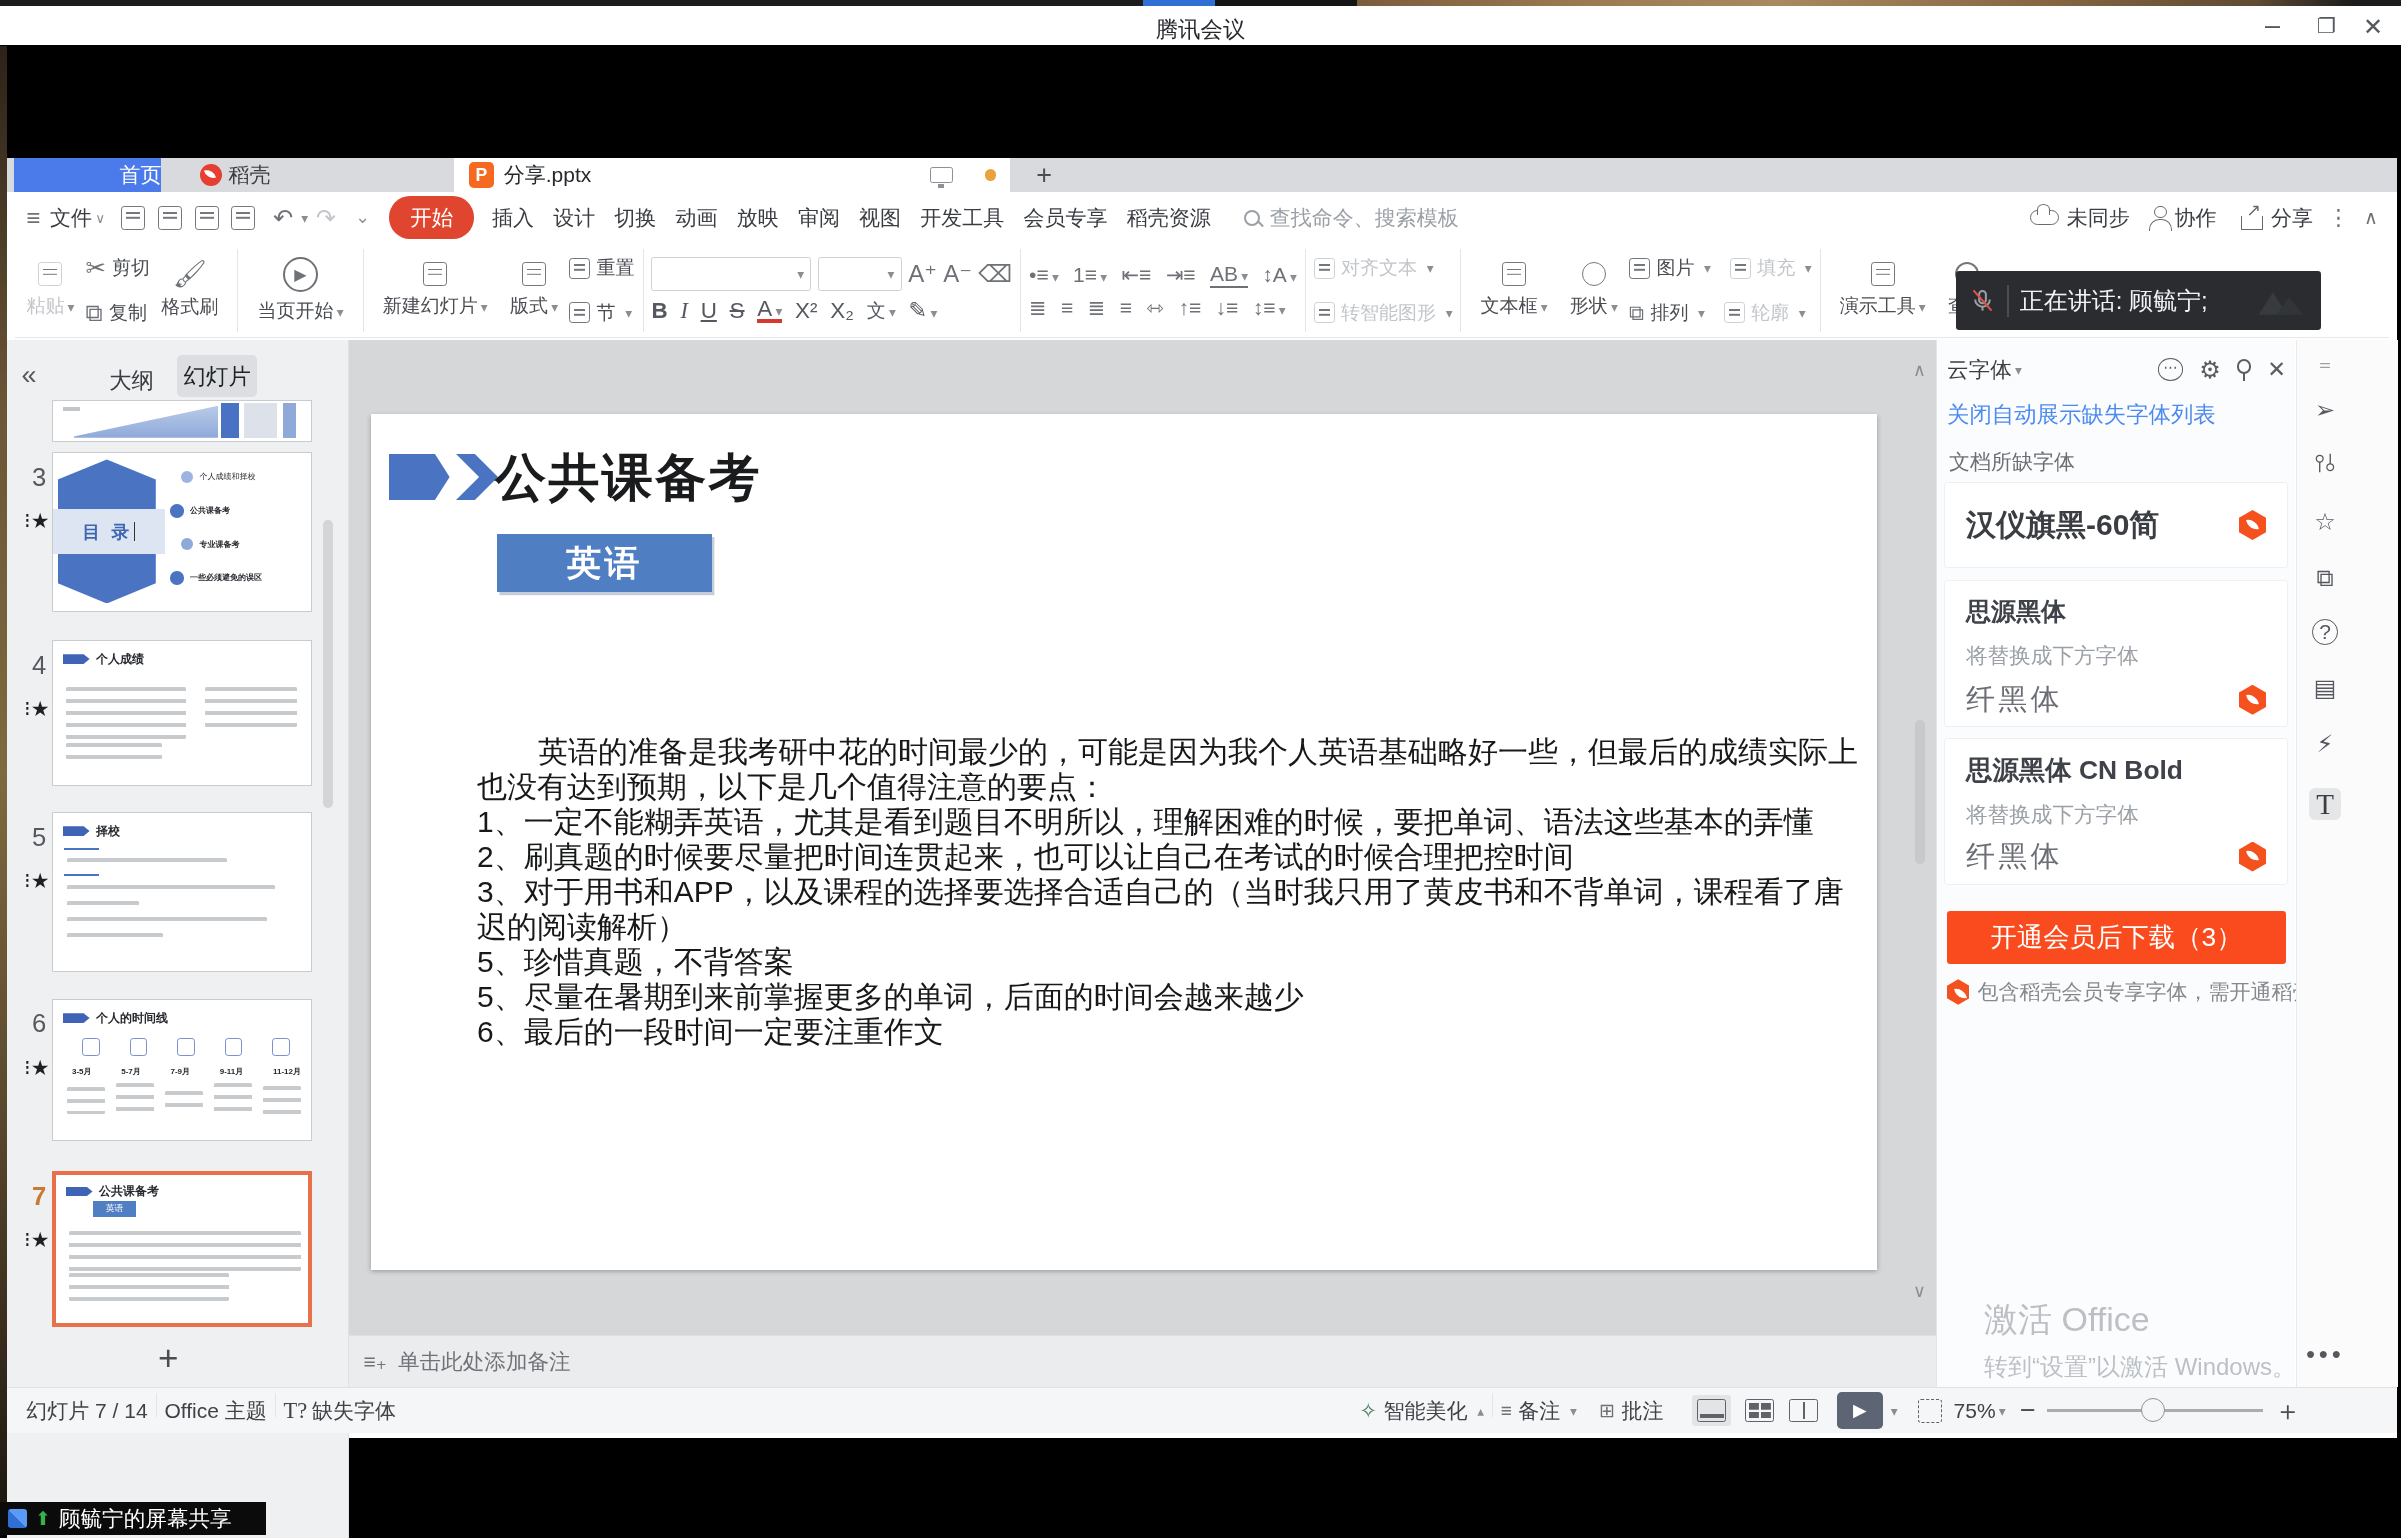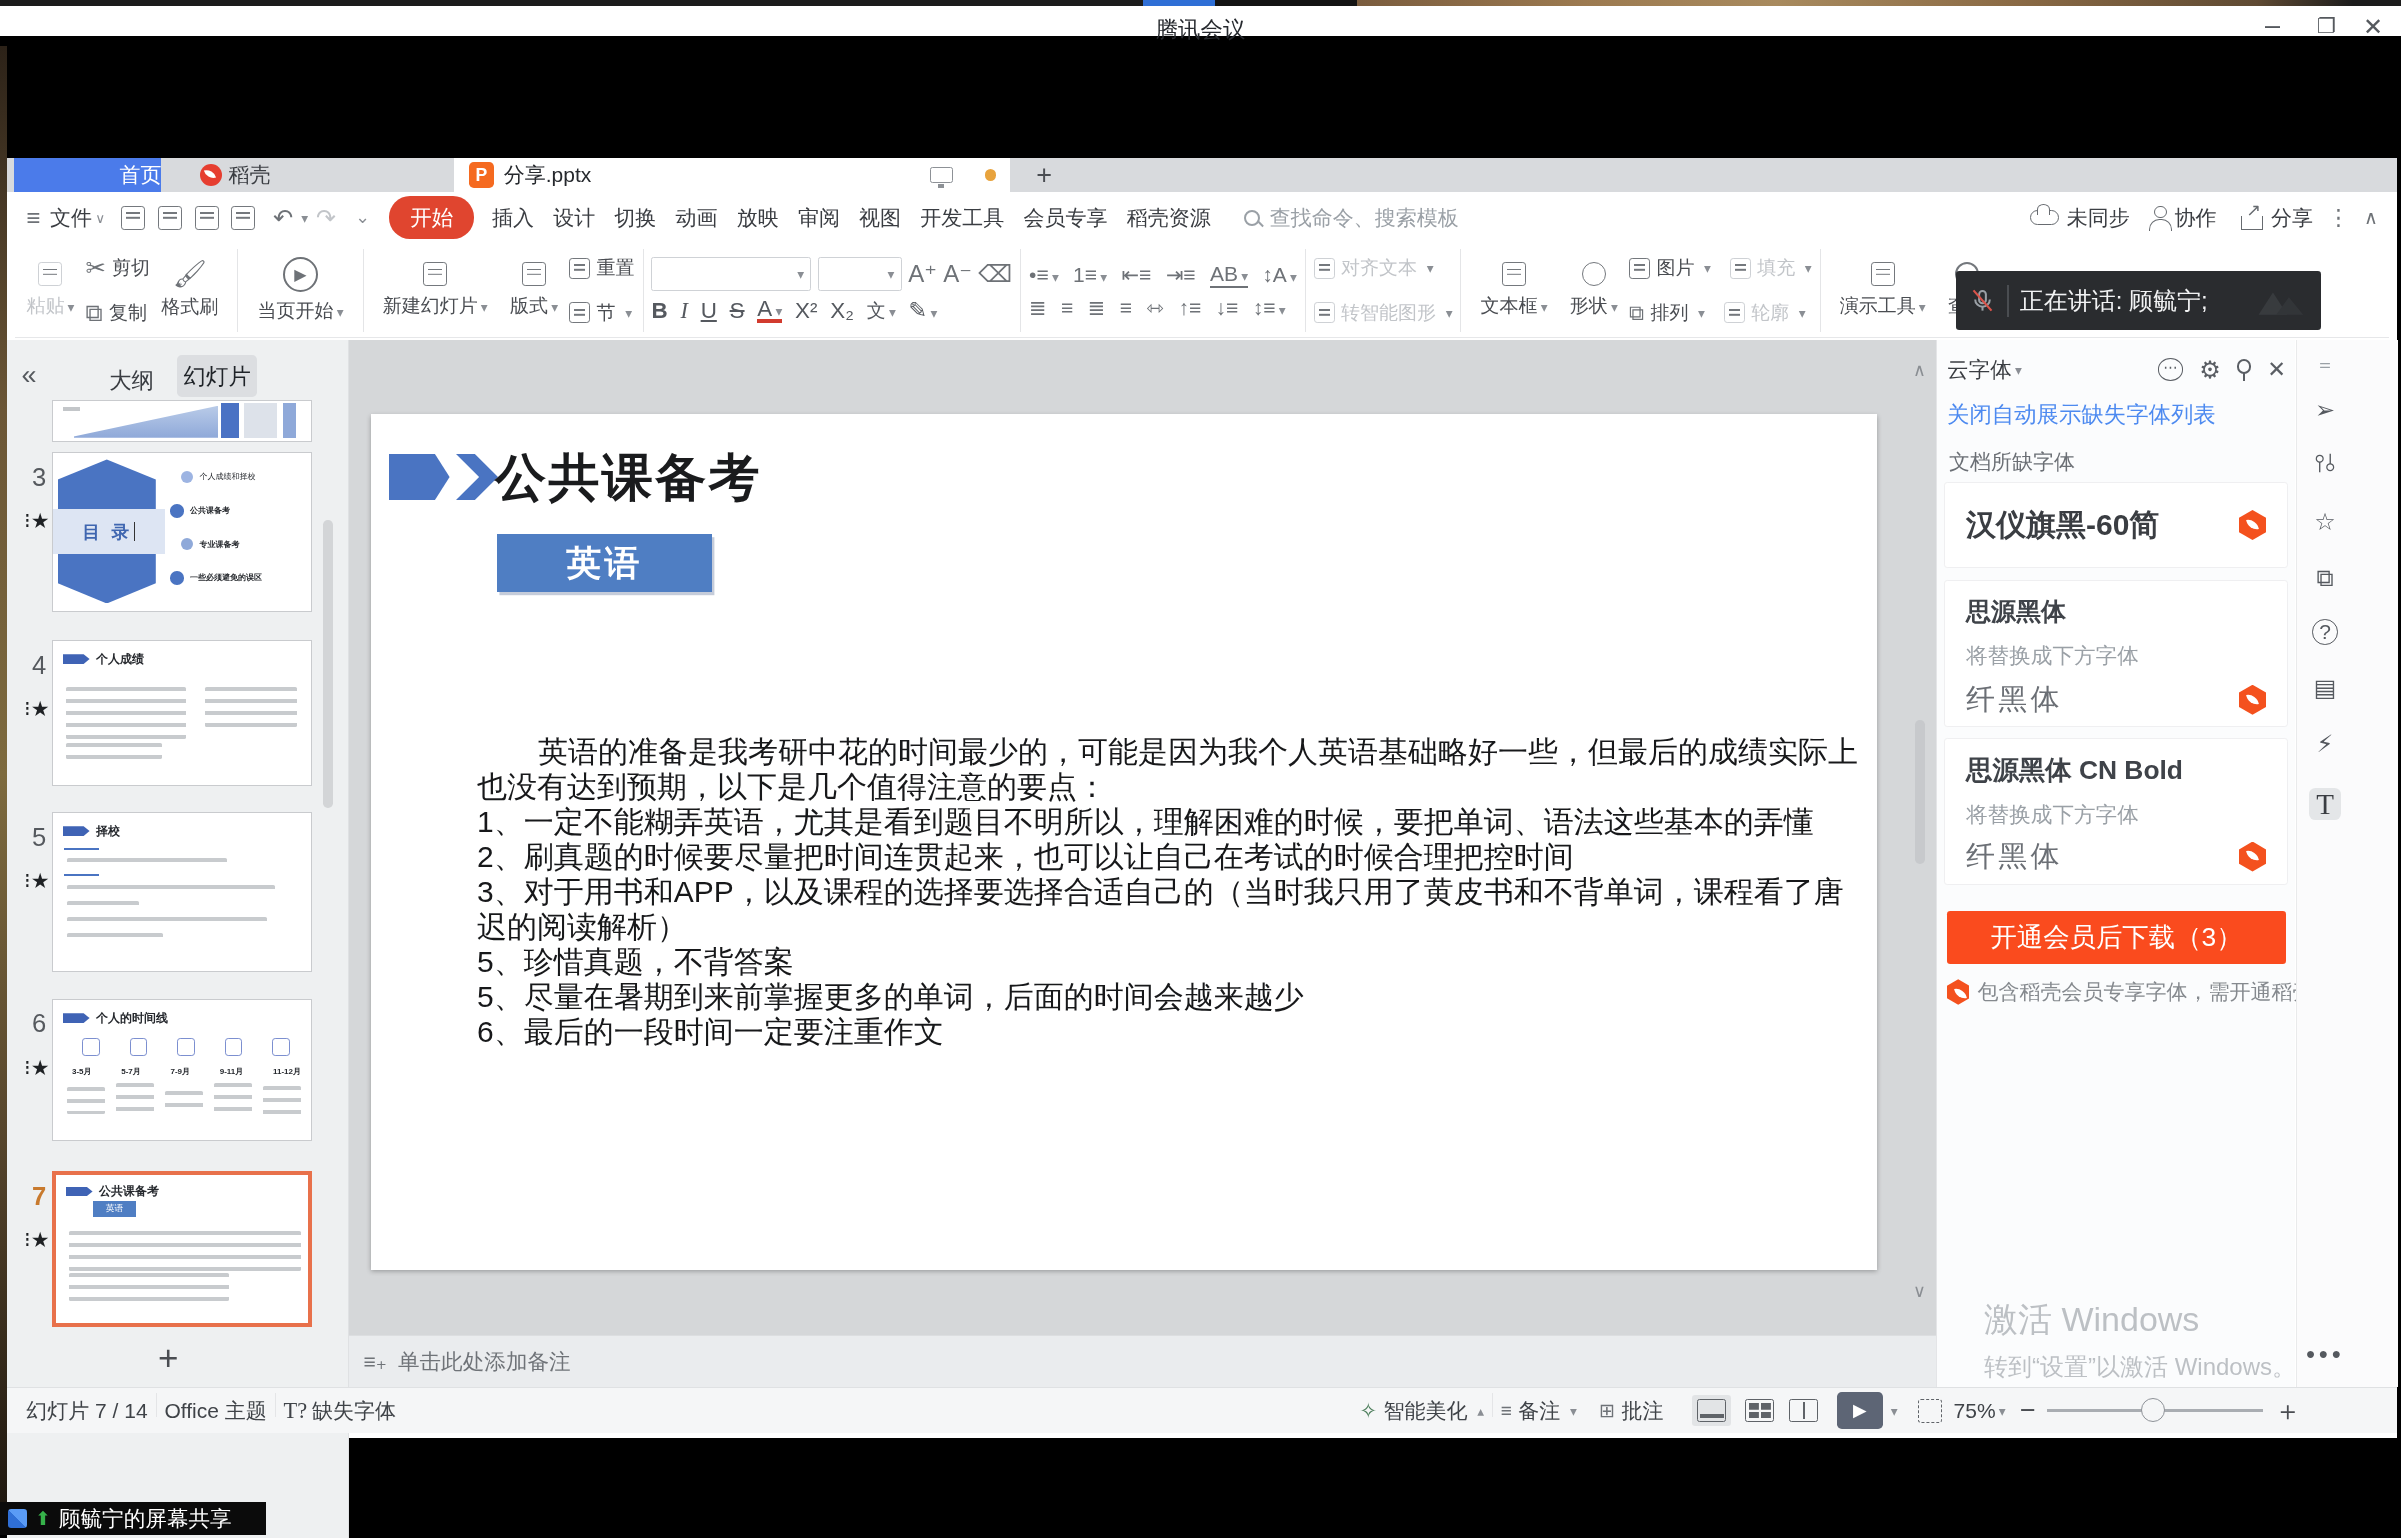--- a/index.html
+++ b/index.html
@@ -50,21 +50,21 @@
 .playbox{width:46px;height:37px;background:#5d6575;border-radius:4.8px;color:#fff;display:flex;align-items:center;justify-content:center;font-size:17.6px}
 .railic{position:absolute;left:2309px;width:32px;height:32px;display:flex;align-items:center;justify-content:center;font-size:24px;color:#55595f}
 .panel-card{position:absolute;left:1944px;width:344px;background:#fff;border:0.8px solid #efeff1;border-radius:3.2px}
 .bl{font-size:30px;line-height:35px;color:#17181a;white-space:nowrap}
 </style>
 </head>
 <body>
 
 <div class="abs" style="left:0;top:0;width:2401px;height:6.4px;background:linear-gradient(90deg,#1c1c1c 0%,#1c1c1c 47.6%,#2f6fd6 47.6%,#2f6fd6 50.6%,#141414 50.6%,#141414 56.5%,#7a5c3e 56.5%,#9c7a50 66%,#a88a5e 74%,#8a6a45 84%,#5f4a33 94%,#1c1c1c 98%)"></div>
 
-<div class="abs" style="left:0;top:6.4px;width:2401px;height:30px;background:#fff">
+<div class="abs" style="left:0;top:6.4px;width:2401px;height:39px;background:#fff">
   <div class="abs" style="left:50%;top:8px;transform:translateX(-50%);font-size:22.4px;color:#26292e">腾讯会议</div>
   <div class="abs" style="left:2265px;top:3.2px;font-size:27px;color:#55595e">–</div>
   <div class="abs" style="left:2317px;top:8px;font-size:21px;color:#55595e">❐</div>
   <div class="abs" style="left:2363px;top:6.4px;font-size:24px;color:#55595e">✕</div>
 </div>
 
 <div class="abs" style="left:0;top:46px;width:7.2px;height:1457px;background:linear-gradient(#2c2218,#6b5636 25%,#7d6a3e 50%,#56452c 75%,#1f1810)"></div>
 
 <div class="abs" style="left:7.2px;top:158px;width:2390px;height:1280px;background:#fff">
 
@@ -480,21 +480,21 @@
 
 <div class="abs flex" style="left:1947px;top:911px;width:339px;height:53px;background:#fa4b1e;border-radius:3.2px;justify-content:center">
   <span style="color:#fff;font-size:26.4px">开通会员后下载（3）</span>
 </div>
 <div class="abs flex" style="left:1947px;top:978px;gap:8px">
   <span class="stamp" style="width:22.4px;height:25.6px"></span>
   <span style="font-size:21px;color:#85898e">包含稻壳会员专享字体，需开通稻壳会员</span>
 </div>
 
 <div class="abs" style="left:1984px;top:1297px;color:#b2b6bb;opacity:.85">
-  <div style="font-size:34px">激活 Windows</div>
+  <div style="font-size:34px">激活 Office</div>
   <div style="font-size:24px;margin-top:8px">转到“设置”以激活 Windows。</div>
 </div>
 
 <div class="abs" style="left:2296px;top:340px;width:102px;height:1047px;background:#fbfbfc;border-left:0.8px solid #e9eaeb"></div>
 <div class="railic" style="top:349px;font-size:19px;color:#9aa0a6">＝</div>
 <div class="railic" style="top:394px">➢</div>
 <div class="railic" style="top:447px">⫯⫰</div>
 <div class="railic" style="top:506px">☆</div>
 <div class="railic" style="top:562px">⧉</div>
 <div class="railic" style="top:616px;font-size:21px">

